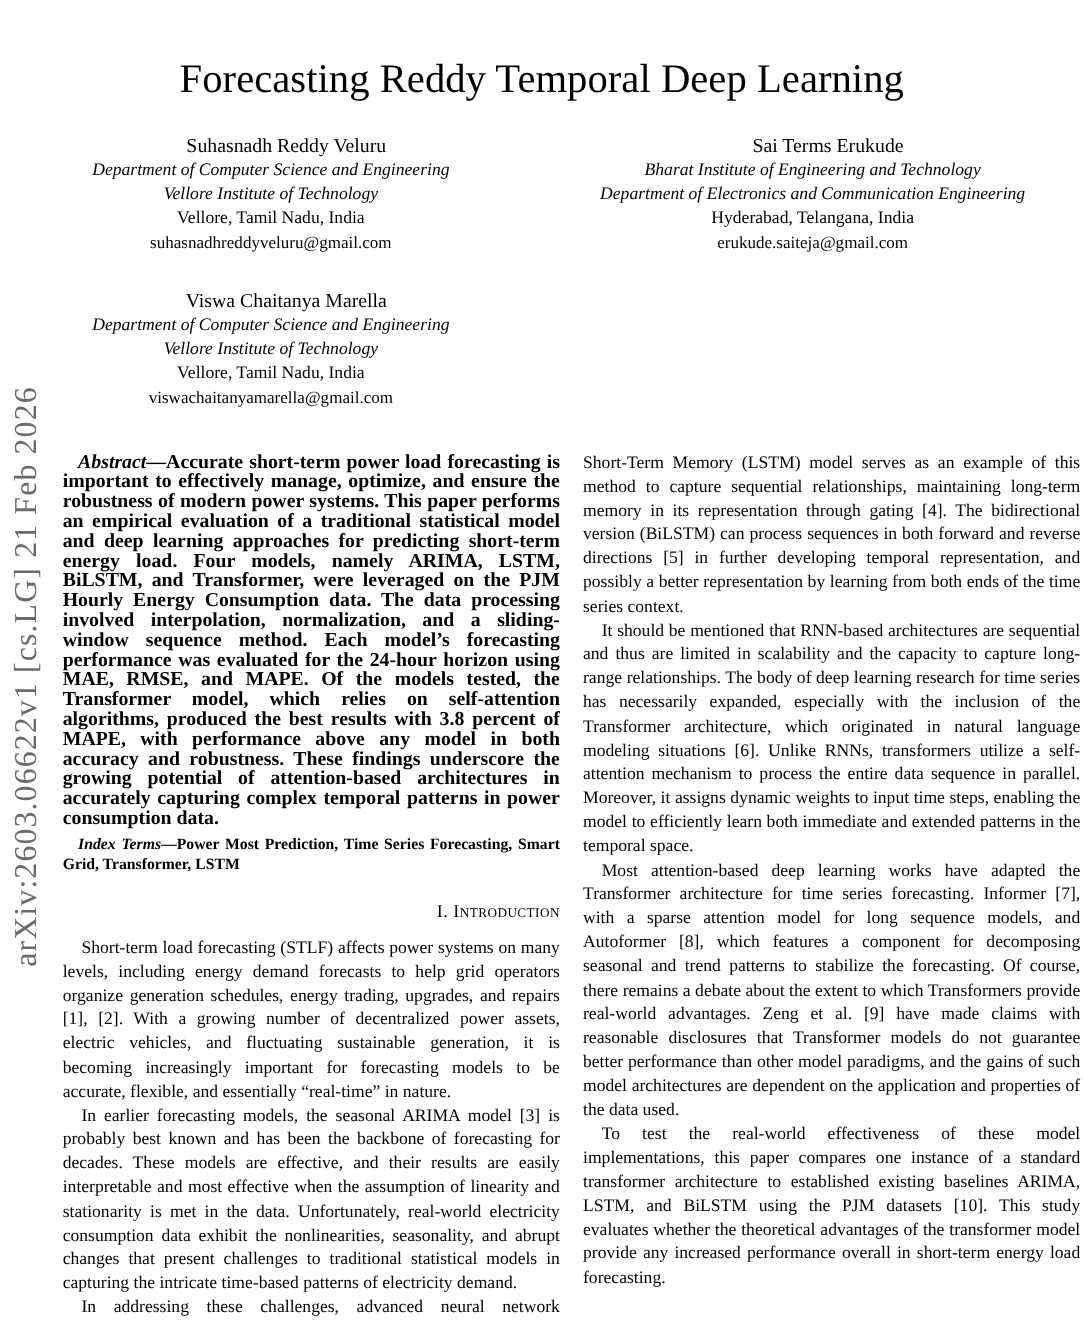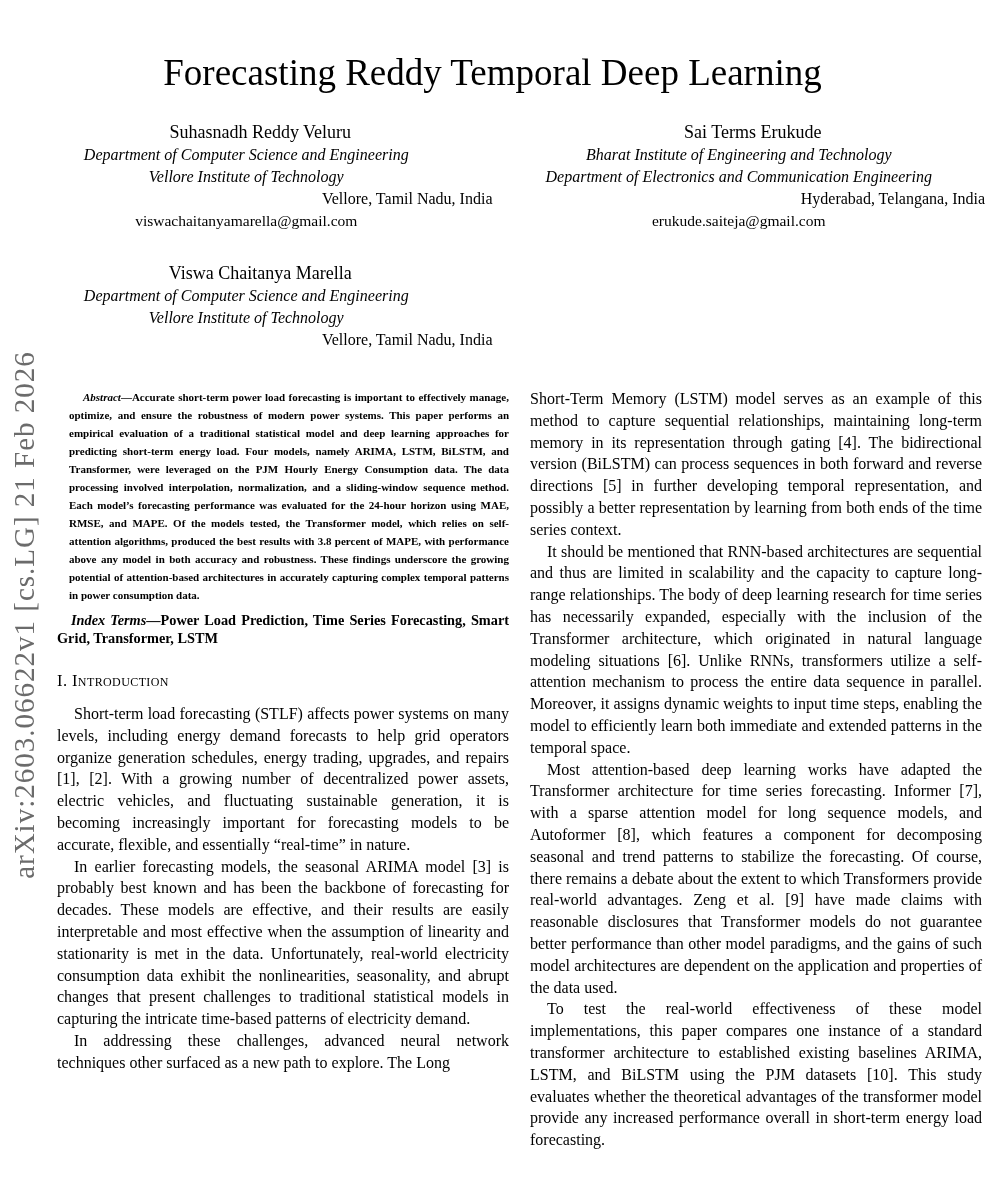--- a/index.html
+++ b/index.html
@@ -34,50 +34,49 @@
     font-weight: 400;
     line-height: 51px;
   }
   
   .authors-row { display: flex; margin-top: 22px; }
   .authors-row.second { margin-top: 29px; }
   .author-block { flex: 1; text-align: center; }
   .author-block.half { flex: none; width: 50%; }
   .author-name { font-size: 18px; line-height: 24px; padding-left: 28px; }
   .author-affil { font-size: 16px; line-height: 22px; font-style: italic; }
-  .author-loc { font-size: 16px; line-height: 22px; text-align: right; }
+  .author-loc { font-size: 16px; line-height: 22px; }
   .author-email { font-size: 15.5px; line-height: 22px; }
   
   .body-cols {
     display: flex;
     gap: 21px;
     margin: 37px 0 0 57px;
   }
   .col { width: 452px; }
   .abstract {
-    font-size: 11px;
+    font-size: 18px;
     font-weight: bold;
     line-height: 18px;
     text-align: justify;
     text-indent: 14px;
-    margin-left: 12px;
   }
   .abstract .lead-label, .index-terms .lead-label { font-style: italic; }
   .index-terms {
     margin-top: 7px;
     font-size: 14.3px;
     font-weight: bold;
     line-height: 18px;
     text-align: justify;
     text-indent: 14px;
   }
   .section-heading {
     margin-top: 24px;
     margin-bottom: 12px;
-    text-align: left;
+    text-align: right;
     font-size: 16.5px;
     font-weight: 400;
     font-variant: small-caps;
     letter-spacing: 0.4px;
   }
   .para {
     font-size: 16px;
     line-height: 21.8px;
     text-align: justify;
   }
@@ -94,46 +93,47 @@
     <br>
     <span>Forecasting Reddy Temporal Deep Learning</span>
   </h1>
 
   <div class="authors-row">
     <div class="author-block">
       <div class="author-name">Suhasnadh Reddy Veluru</div>
       <div class="author-affil">Department of Computer Science and Engineering</div>
       <div class="author-affil">Vellore Institute of Technology</div>
       <div class="author-loc">Vellore, Tamil Nadu, India</div>
-      <div class="author-email">viswachaitanyamarella@gmail.com</div>
+      <div class="author-email">suhasnadhreddyveluru@gmail.com</div>
     </div>
     <div class="author-block">
       <div class="author-name">Sai Terms Erukude</div>
       <div class="author-affil">Bharat Institute of Engineering and Technology</div>
       <div class="author-affil">Department of Electronics and Communication Engineering</div>
       <div class="author-loc">Hyderabad, Telangana, India</div>
       <div class="author-email">erukude.saiteja@gmail.com</div>
     </div>
   </div>
 
   <div class="authors-row second">
     <div class="author-block half">
       <div class="author-name">Viswa Chaitanya Marella</div>
       <div class="author-affil">Department of Computer Science and Engineering</div>
       <div class="author-affil">Vellore Institute of Technology</div>
       <div class="author-loc">Vellore, Tamil Nadu, India</div>
+      <div class="author-email">viswachaitanyamarella@gmail.com</div>
     </div>
   </div>
 
   <div class="body-cols">
 
     <div class="col">
       <p class="abstract"><span class="lead-label">Abstract</span><span>—Accurate short-term power load forecasting is important to effectively manage, optimize, and ensure the robustness of modern power systems. This paper performs an empirical evaluation of a traditional statistical model and deep learning approaches for predicting short-term energy load. Four models, namely ARIMA, LSTM, BiLSTM, and Transformer, were leveraged on the PJM Hourly Energy Consumption data. The data processing involved interpolation, normalization, and a sliding-window sequence method. Each model’s forecasting performance was evaluated for the 24-hour horizon using MAE, RMSE, and MAPE. Of the models tested, the Transformer model, which relies on self-attention algorithms, produced the best results with 3.8 percent of MAPE, with performance above any model in both accuracy and robustness. These findings underscore the growing potential of attention-based architectures in accurately capturing complex temporal patterns in power consumption data.</span></p>
 
-      <p class="index-terms"><span class="lead-label">Index Terms</span><span>—Power Load Prediction, Time Series Forecasting, Smart Grid, Transformer, LSTM</span></p>
+      <p class="index-terms"><span class="lead-label">Index Terms</span><span>—Power Most Prediction, Time Series Forecasting, Smart Grid, Transformer, LSTM</span></p>
 
       <h2 class="section-heading">I. Introduction</h2>
 
       <p class="para indent">Short-term load forecasting (STLF) affects power systems on many levels, including energy demand forecasts to help grid operators organize generation schedules, energy trading, upgrades, and repairs [1], [2]. With a growing number of decentralized power assets, electric vehicles, and fluctuating sustainable generation, it is becoming increasingly important for forecasting models to be accurate, flexible, and essentially “real-time” in nature.</p>
       <p class="para indent">In earlier forecasting models, the seasonal ARIMA model [3] is probably best known and has been the backbone of forecasting for decades. These models are effective, and their results are easily interpretable and most effective when the assumption of linearity and stationarity is met in the data. Unfortunately, real-world electricity consumption data exhibit the nonlinearities, seasonality, and abrupt changes that present challenges to traditional statistical models in capturing the intricate time-based patterns of electricity demand.</p>
       <p class="para indent">In addressing these challenges, advanced neural network techniques other surfaced as a new path to explore. The Long</p>
     </div>
 
     <div class="col">
       <p class="para">Short-Term Memory (LSTM) model serves as an example of this method to capture sequential relationships, maintaining long-term memory in its representation through gating [4]. The bidirectional version (BiLSTM) can process sequences in both forward and reverse directions [5] in further developing temporal representation, and possibly a better representation by learning from both ends of the time series context.</p>

